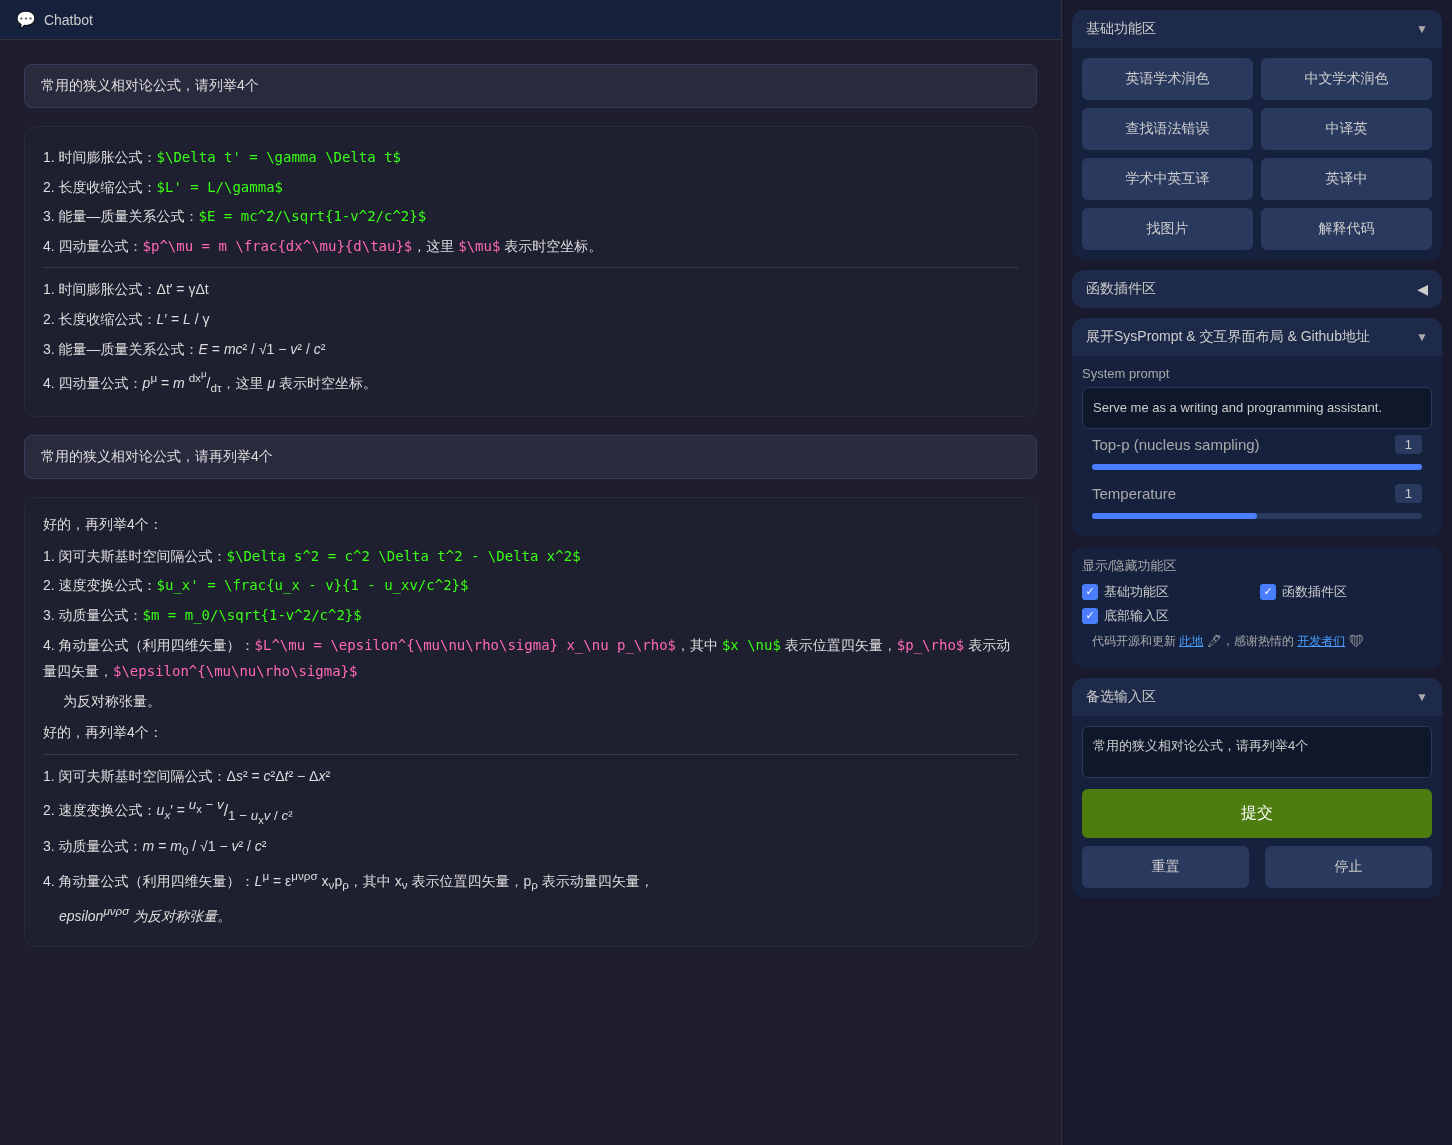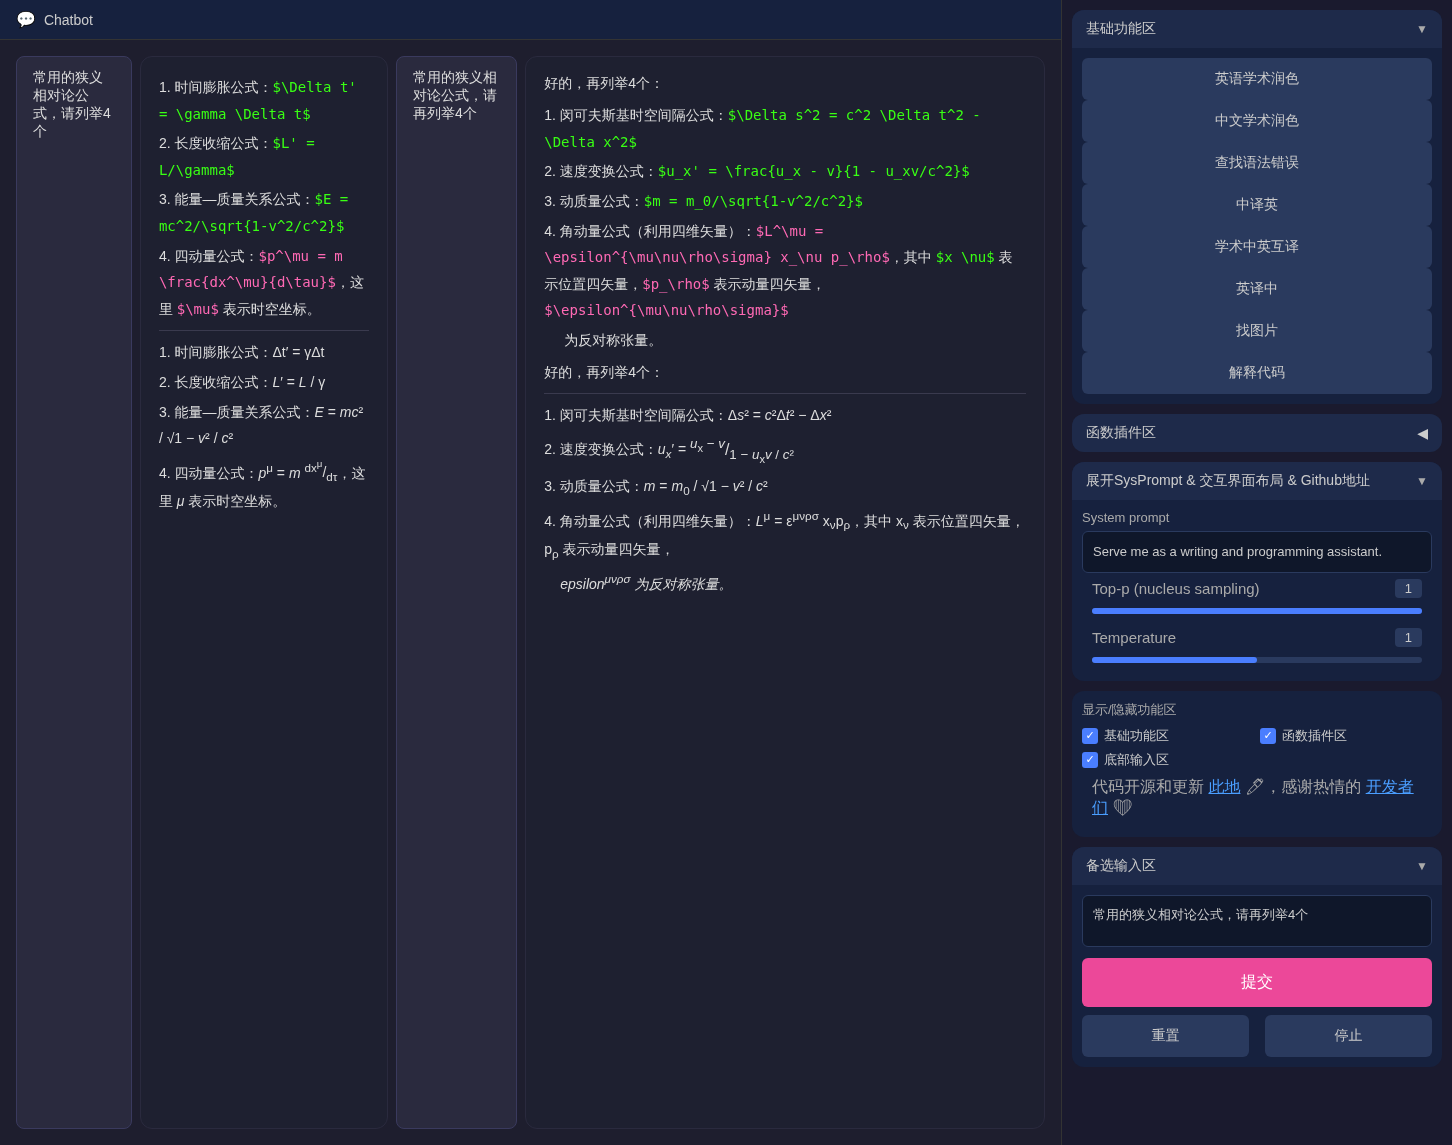--- a/index.html
+++ b/index.html
@@ -39,24 +39,24 @@
     }
 
     .header-title {
       color: #ccc;
       font-size: 14px;
     }
 
     .chat-area {
       flex: 1;
       overflow-y: auto;
-      padding: 16px;
-      display: flex;
-      flex-direction: row;
-      gap: 8px;
+      padding: 24px;
+      display: flex;
+      flex-direction: column;
+      gap: 18px;
     }
 
     .user-bubble {
       background: #2a2a3e;
       border: 1px solid #3a3a5e;
       border-radius: 8px;
       padding: 12px 16px;
       color: #ddd;
       font-size: 14px;
       max-width: 100%;
@@ -131,22 +131,22 @@
 
     .section-body {
       padding: 10px;
       display: flex;
       flex-direction: column;
       gap: 8px;
     }
 
     .button-grid {
       display: grid;
-      grid-template-columns: 1fr;
-      gap: 0;
+      grid-template-columns: 1fr 1fr;
+      gap: 8px;
     }
 
     .func-btn {
       background: #2a3a5e;
       border: none;
       border-radius: 6px;
       padding: 12px 8px;
       color: #ccc;
       font-size: 14px;
       cursor: pointer;
@@ -255,21 +255,21 @@
       font-size: 11px;
     }
 
     .checkbox-label {
       color: #ccc;
       font-size: 13px;
     }
 
     .link-row {
       padding: 8px 10px;
-      font-size: 16px;
+      font-size: 12px;
       color: #aaa;
     }
 
     .link-row a {
       color: #4a9eff;
       text-decoration: underline;
     }
 
     .backup-section {
       padding: 10px;
@@ -282,21 +282,21 @@
       border-radius: 6px;
       padding: 10px;
       color: #ccc;
       font-size: 13px;
       resize: none;
       font-family: 'Microsoft YaHei', Arial, sans-serif;
     }
 
     .submit-btn {
       width: 100%;
-      background: #ec4899;
+      background: #4d7c0f;
       border: none;
       border-radius: 6px;
       padding: 14px;
       color: white;
       font-size: 16px;
       cursor: pointer;
       margin-top: 8px;
       font-family: 'Microsoft YaHei', Arial, sans-serif;
     }
 

